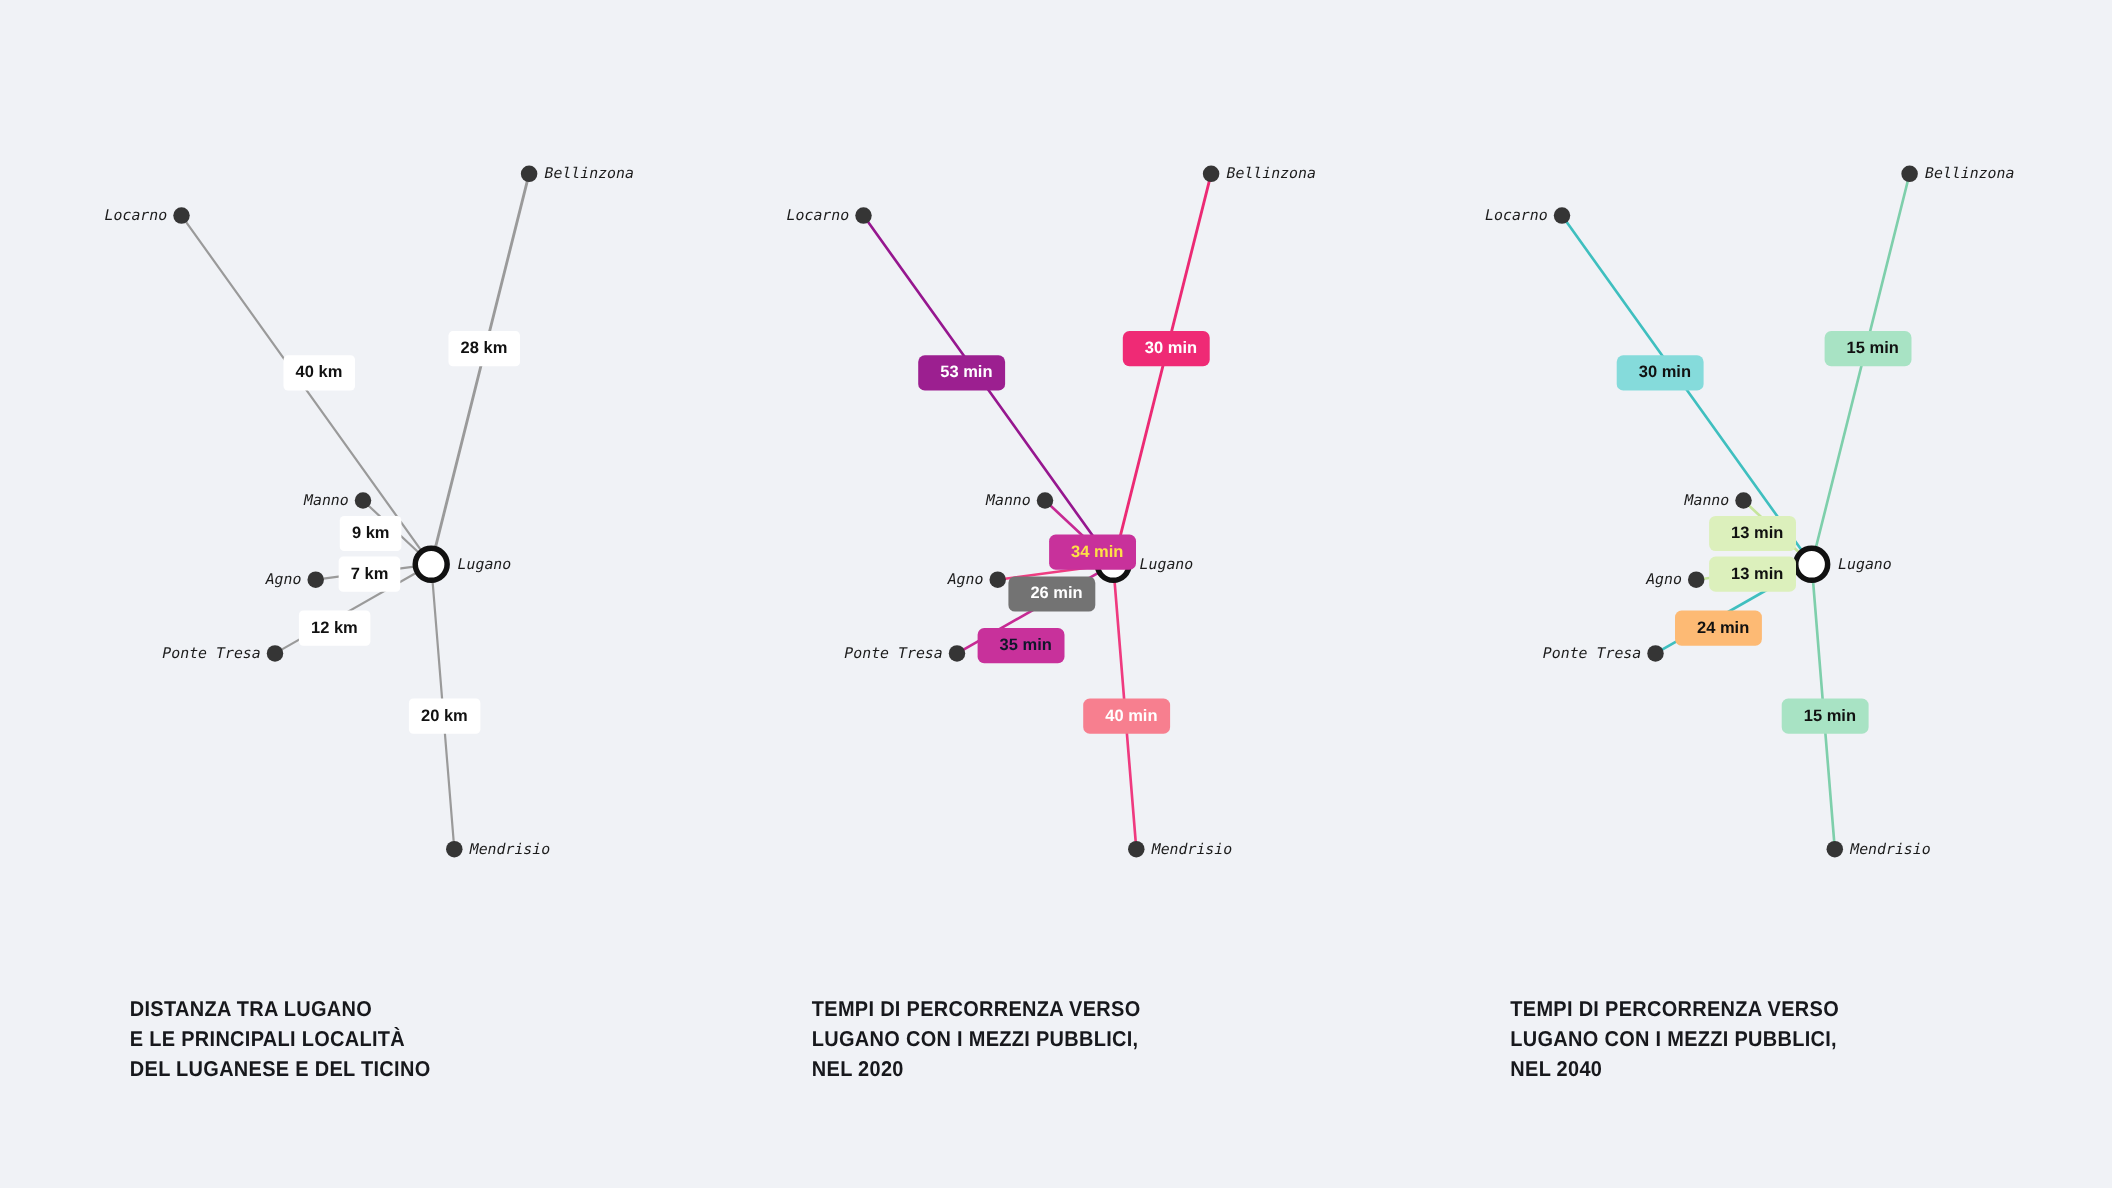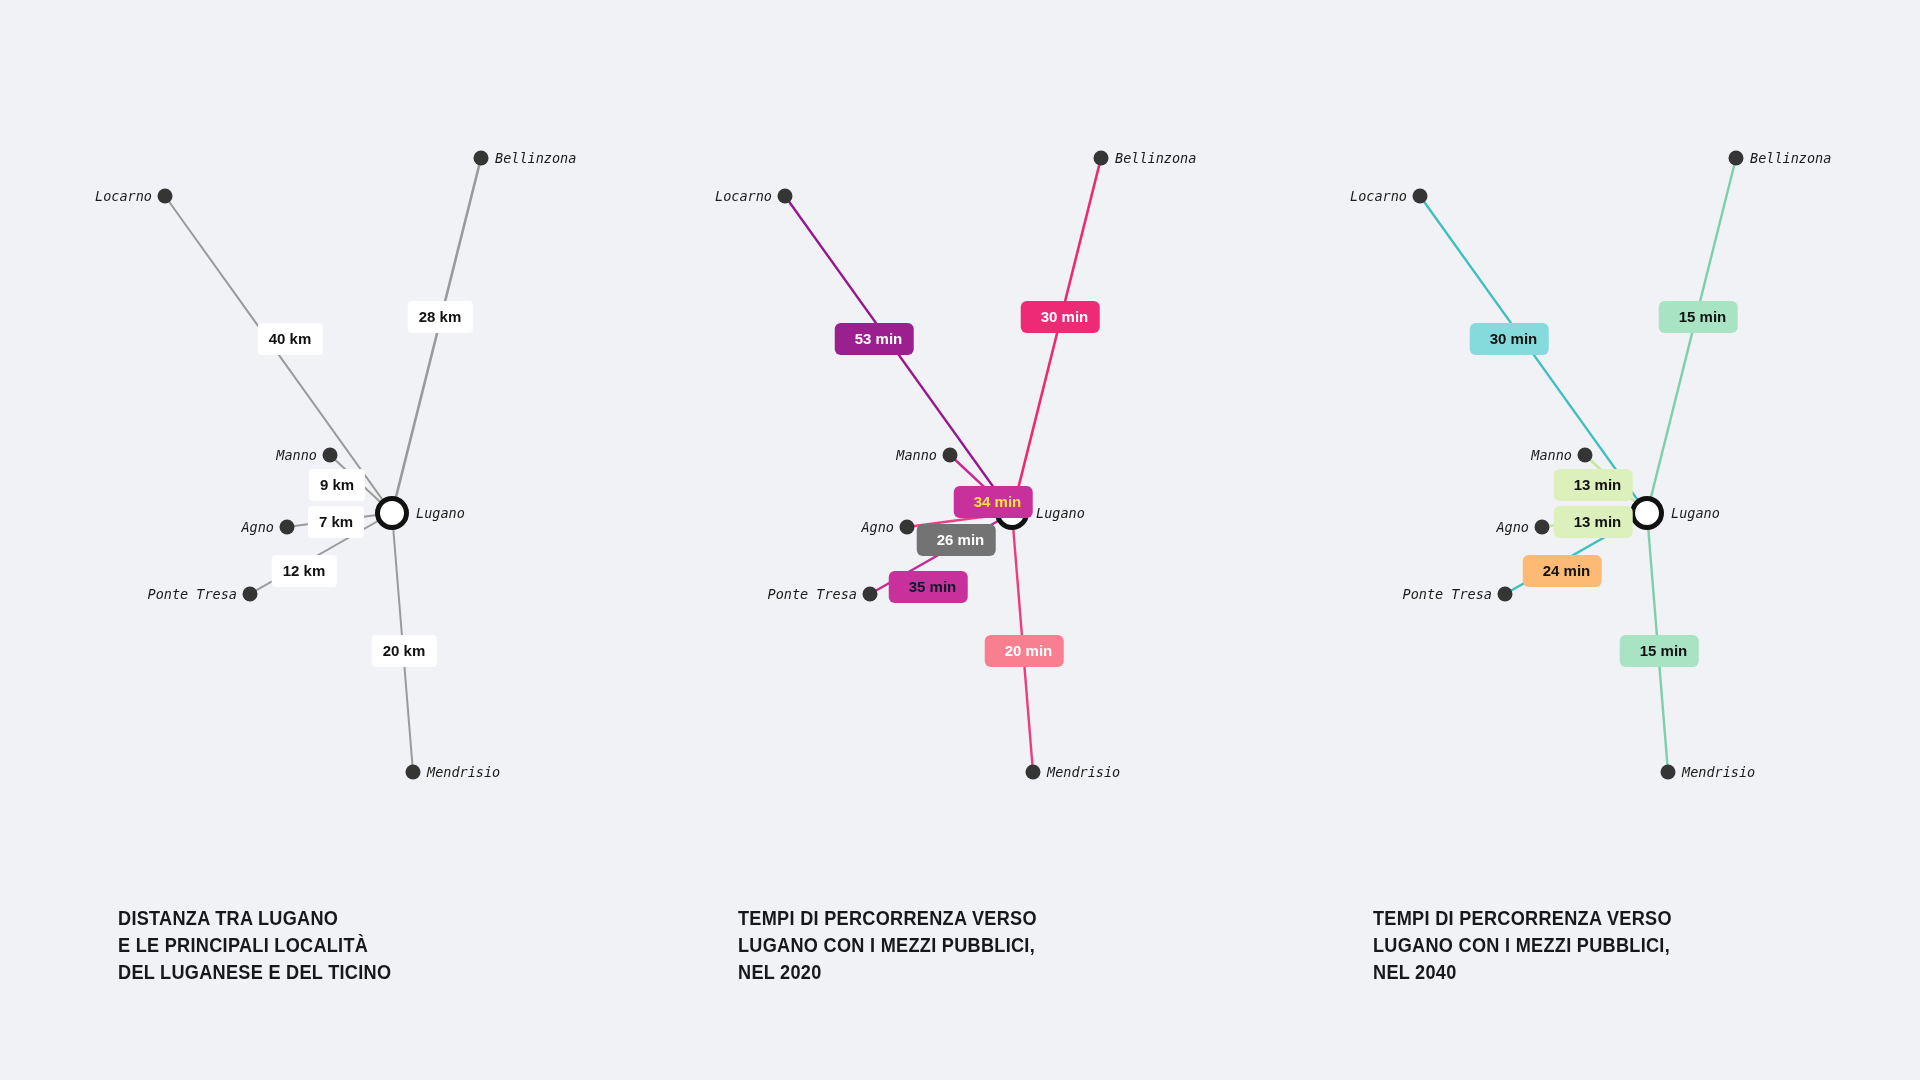--- a/index.html
+++ b/index.html
@@ -181,21 +181,21 @@
         <div class="node-label left" style="top: 594px; right: 403px;">Ponte Tresa</div>
         <div class="node-dot" style="left: 413px; top: 772px;"></div>
         <div class="node-label right" style="top: 772px; left: 427px;">Mendrisio</div>
         <div class="hub-ring" style="left: 392px; top: 513px;"></div>
         <div class="node-label right" style="left: 416px; top: 513px;">Lugano</div>
         <div class="badge pill" style="left: 254px; top: 339px; background: rgb(156, 31, 144); color: rgb(255, 255, 255);">53 min</div>
         <div class="badge pill" style="left: 440px; top: 317px; background: rgb(239, 42, 117); color: rgb(255, 255, 255);">30 min</div>
         <div class="badge pill" style="left: 337px; top: 502px; background: rgb(200, 49, 155); color: #fde047; margin-left: 36px;">34 min</div>
         <div class="badge pill" style="left: 336px; top: 540px; background: #737373; color: rgb(255, 255, 255);">26 min</div>
         <div class="badge pill" style="left: 308px; top: 571px; background: rgb(200, 49, 155); color: #0f172a; margin-top: 16px;">35 min</div>
-        <div class="badge pill" style="left: 404px; top: 651px; background: rgb(247, 127, 143); color: rgb(255, 255, 255);">20 min</div>
+        <div class="badge pill" style="left: 404px; top: 651px; background: rgb(247, 127, 143); color: rgb(255, 255, 255);">40 min</div>
       </div>
       <div class="caption">
         <span class="cline">TEMPI DI PERCORRENZA VERSO</span>
         <span class="cline">LUGANO CON I MEZZI PUBBLICI,</span>
         <span class="cline">NEL 2020</span>
       </div>
     </div>
     <div class="panel" id="panel-2">
       <div class="diagram">
         <svg viewBox="0 0 640 820">

